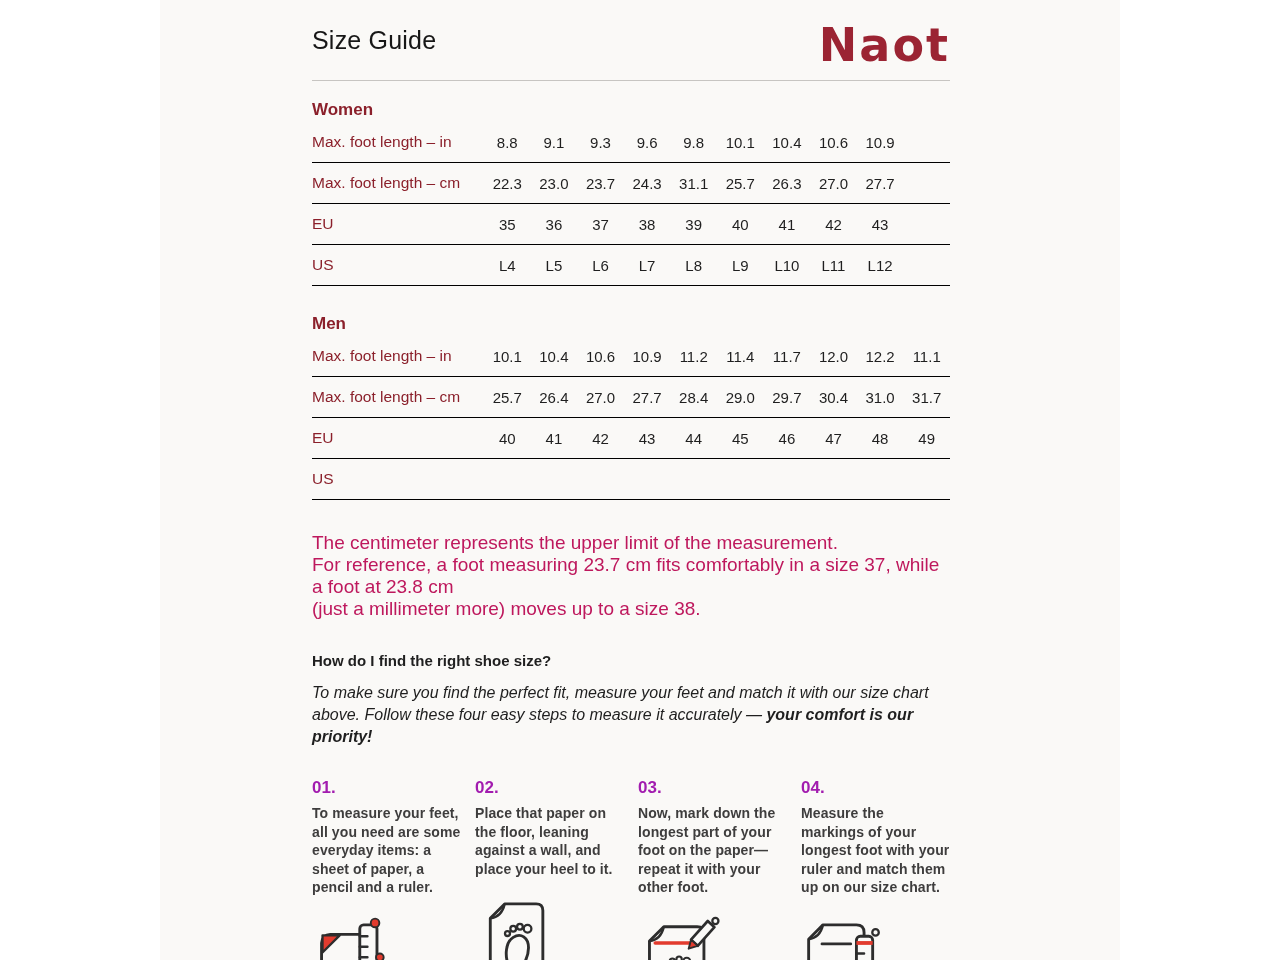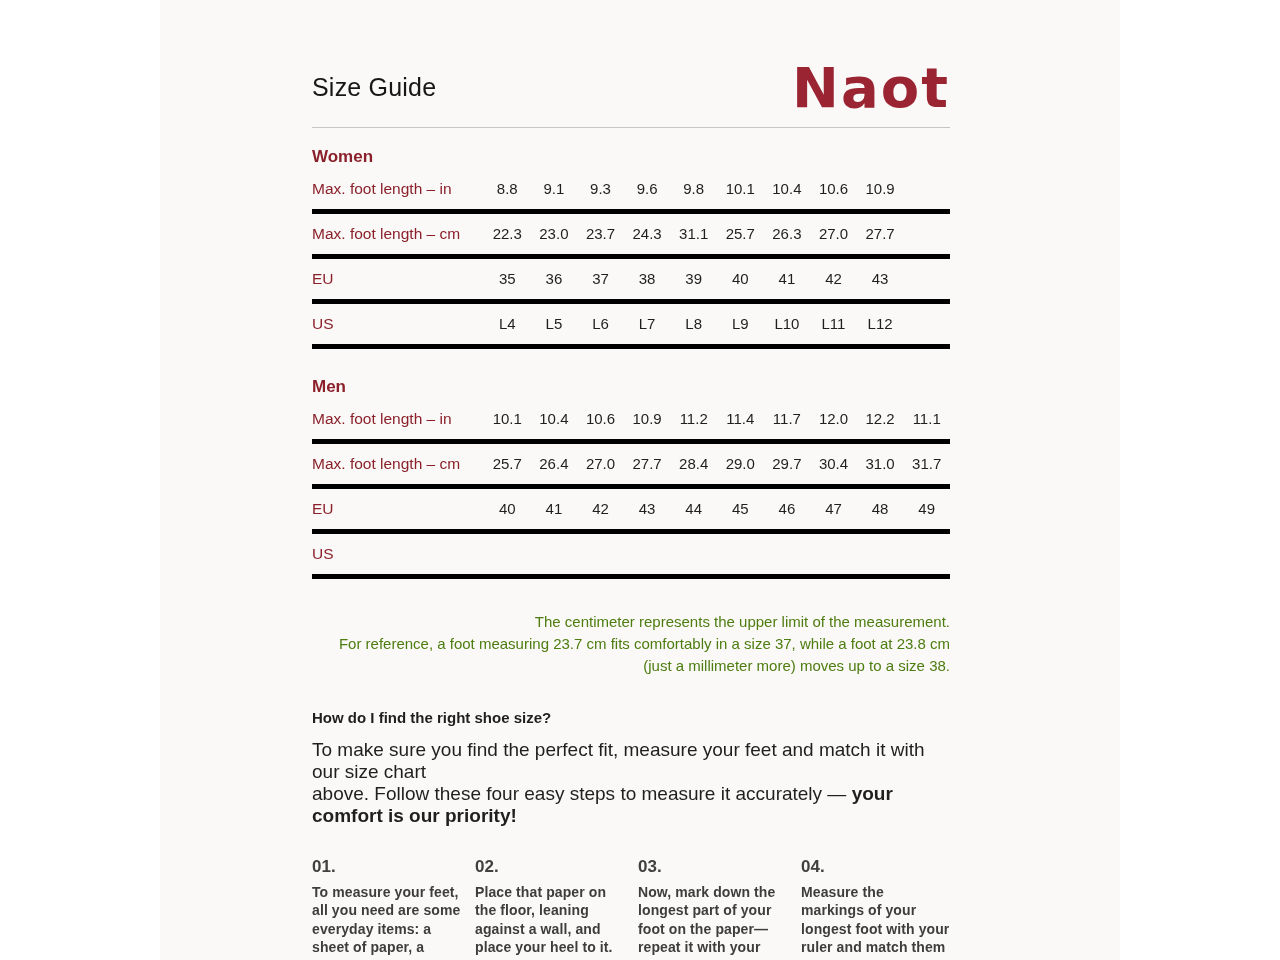--- a/index.html
+++ b/index.html
@@ -9,47 +9,47 @@
     font-family:"Liberation Sans", sans-serif;
     -webkit-font-smoothing:antialiased;
   }
   .panel{
     position:absolute;left:160px;top:0;width:960px;height:960px;
     background:#faf9f7;
   }
   .content{margin-left:152px;width:638px;}
 
   
-  .header{display:flex;justify-content:space-between;align-items:center;padding-top:26px;margin-top:38px;}
+  .header{display:flex;justify-content:space-between;align-items:flex-start;padding-top:26px;}
   .title{font-size:25px;font-weight:500;color:#171717;letter-spacing:.2px;}
   .logo{
     font-family:"DejaVu Sans", sans-serif;
-    font-size:56px;font-weight:800;color:#9b2433;line-height:.85;
+    font-size:46px;font-weight:800;color:#9b2433;line-height:.85;
     letter-spacing:2px;
   }
   .header-rule{border-bottom:1px solid #c7c5c2;margin-top:15px;}
 
   
   .section-heading{color:#8b202b;font-weight:700;font-size:17px;margin-top:17px;height:24px;line-height:24px;}
-  .trow{display:flex;align-items:center;height:40px;border-bottom:5px solid #000000;}
+  .trow{display:flex;align-items:center;height:40px;border-bottom:1px solid #000000;}
   .tlabel{width:172px;flex:0 0 172px;color:#8b202b;font-size:15.5px;font-weight:500;}
   .tcells{flex:1;display:grid;grid-template-columns:repeat(10,1fr);}
   .cell{text-align:center;font-size:15px;color:#1f1f1f;}
 
   
-  .notes{margin-top:32px;font-size:15px;line-height:22px;color:#4d7c0f;text-align:right;}
+  .notes{margin-top:32px;font-size:19px;line-height:22px;color:#be185d;}
 
   
   .howto-heading{margin-top:32px;font-size:15px;font-weight:700;color:#1f1f1f;}
-  .howto-text{margin-top:13px;font-size:19px;line-height:22px;color:#1f1f1f;}
+  .howto-text{margin-top:13px;font-size:16px;line-height:22px;color:#1f1f1f;font-style:italic;}
   .bold{font-weight:700;}
 
   
   .steps{display:grid;grid-template-columns:repeat(4,1fr);column-gap:14px;margin-top:30px;}
-  .step-number{color:#404040;font-size:17px;font-weight:700;}
+  .step-number{color:#a21caf;font-size:17px;font-weight:700;}
   .step-text{margin-top:6px;font-size:14px;line-height:18.5px;font-weight:700;color:#3e3d3d;letter-spacing:.1px;}
   .step-icon{margin-top:16px;height:100px;}
   .step-icon svg{display:block;}
 </style>
 </head>
 <body>
 
 <div class="panel">
   <div class="content">
 

